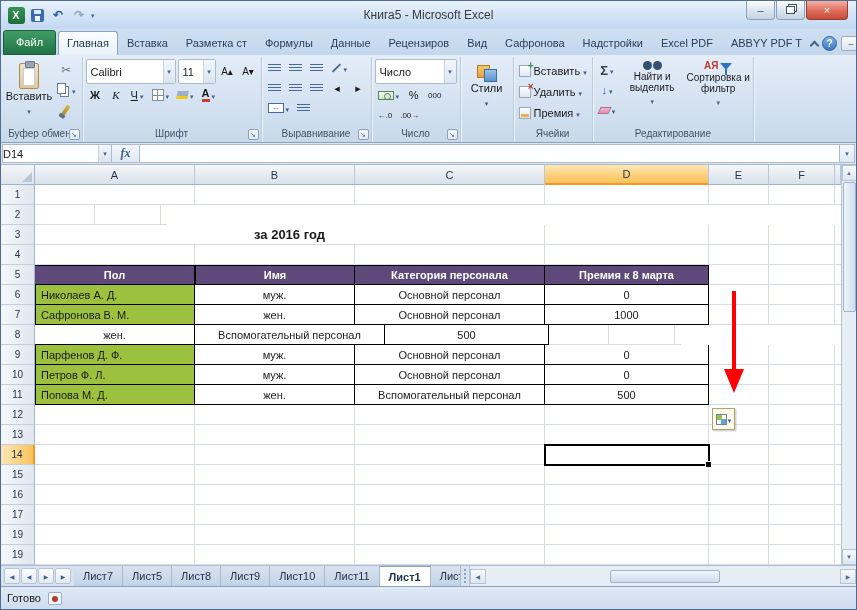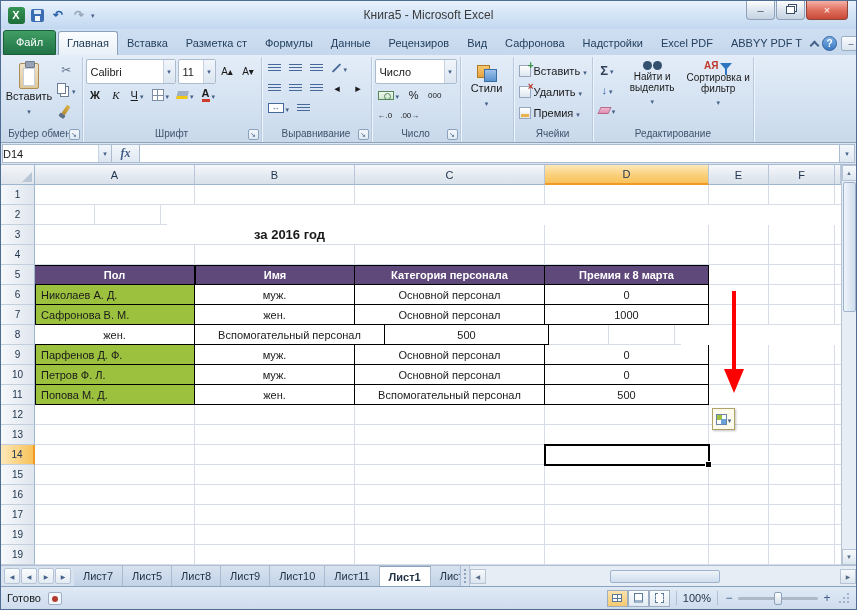--- a/index.html
+++ b/index.html
@@ -689,40 +689,15 @@
       <span class="hs-track">
           <span class="hs-thumb"></span>
         </span>
       <span class="hs-btn">▶</span>
     </div>
   </div>
 
   <div class="statusbar">
     <span>Готово</span>
     <span class="macro-icon"></span>
-    <div class="sb-right">
-      <div class="view-btns">
-        <span class="view-btn active">
-            <span class="vb-grid"></span>
-          </span>
-        <span class="view-btn">
-            <span class="vb-page"></span>
-          </span>
-        <span class="view-btn">
-            <span class="vb-break"></span>
-          </span>
-      </div>
-      <span class="sb-sep"></span>
-      <span class="zoom-text">100%</span>
-      <span class="sb-sep"></span>
-      <div class="zoom-slider">
-        <span class="zoom-sign">−</span>
-        <span class="zoom-track">
-            <span class="zoom-notch"></span>
-            <span class="zoom-thumb"></span>
-          </span>
-        <span class="zoom-sign">+</span>
-      </div>
-      <span class="grip"></span>
-    </div>
   </div>
 
 </div>
 
 </body></html>

